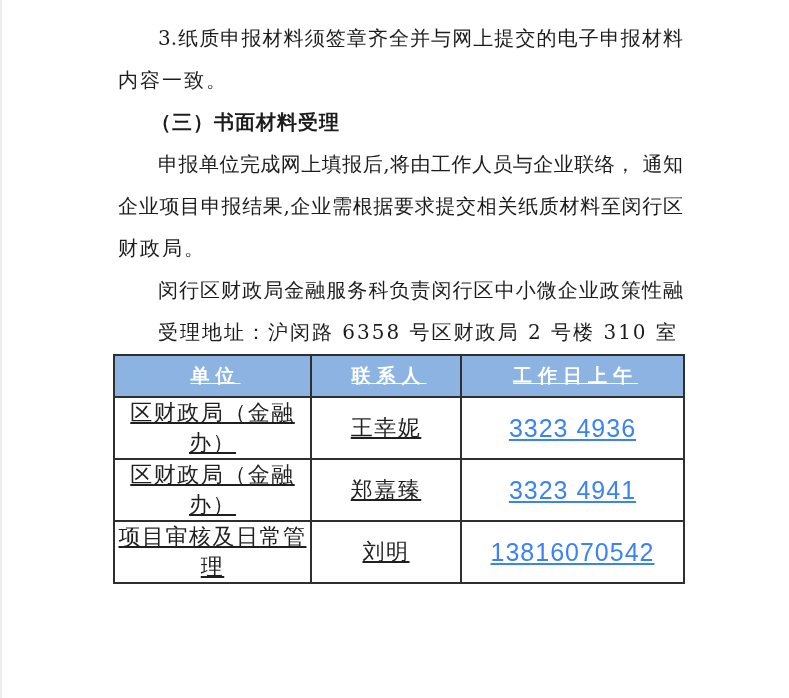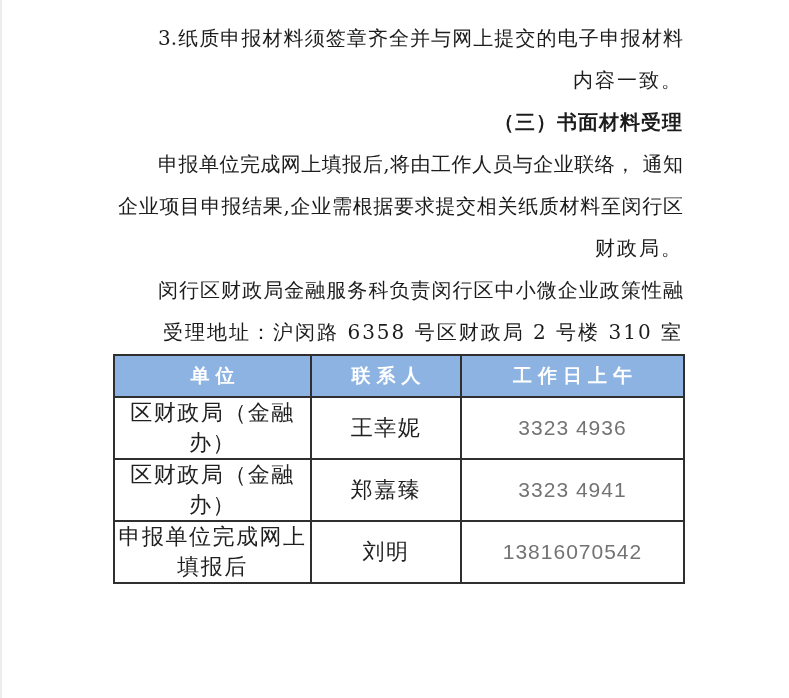--- a/index.html
+++ b/index.html
@@ -21,21 +21,21 @@
   }
   .doc {
     padding: 17px 106px 0 118px;
     width: 789px;
   }
   .ln {
     font-size: 20px;
     line-height: 42px;
     letter-spacing: 2px;
     white-space: nowrap;
-    text-align: right;
+    text-align: left;
   }
   .ln.stretch {
     letter-spacing: 0;
     text-align: justify;
     text-align-last: justify;
     text-justify: inter-character;
     white-space: normal;
   }
   .ln.p-indent { padding-left: 40px; }
   .ln.stretch.p-indent { padding-left: 0; text-indent: 40px; }
@@ -50,40 +50,41 @@
   }
   table.consult col.c1 { width: 197px; }
   table.consult col.c2 { width: 150px; }
   table.consult col.c3 { width: 223px; }
   table.consult th, table.consult td {
     border: 2px solid var(--border-color, #2f2f2f);
     text-align: center;
     vertical-align: middle;
     height: 42px;
     padding: 0;
+    text-decoration: underline;
   }
   table.consult th {
     background: var(--header-bg, #8DB3E2);
     color: var(--header-text, #ffffff);
     font-family: "Liberation Sans", "DejaVu Sans", sans-serif;
     font-weight: bold;
     font-size: 19px;
     letter-spacing: 6px;
     text-indent: 6px; 
   }
   table.consult td {
     font-size: 22px;
     letter-spacing: 1.5px;
     color: #1f1f1f;
   }
   table.consult td.phone {
     font-family: "Liberation Sans", "DejaVu Sans", sans-serif;
-    font-size: 21px;
+    font-size: 25px;
     letter-spacing: 1px;
-    color: #737373;
+    color: #3b82f6;
   }
 </style>
 </head>
 <body style="--header-bg: #8DB3E2; --header-text: #FFFFFF; --border-color: #2F2F2F; --text-color: #1C1C1C;">
 
 <div class="left-edge"></div>
 
 <div class="doc">
 
   <div class="ln stretch p-indent">3.纸质申报材料须签章齐全并与网上提交的电子申报材料</div>
@@ -113,20 +114,20 @@
         <td>区财政局（金融办）</td>
         <td>王幸妮</td>
         <td class="phone">3323 4936</td>
       </tr>
       <tr>
         <td>区财政局（金融办）</td>
         <td>郑嘉臻</td>
         <td class="phone">3323 4941</td>
       </tr>
       <tr>
-        <td>申报单位完成网上填报后</td>
+        <td>项目审核及日常管理</td>
         <td>刘明</td>
         <td class="phone">13816070542</td>
       </tr>
     </tbody>
   </table>
 
 </div>
 
 </body></html>

